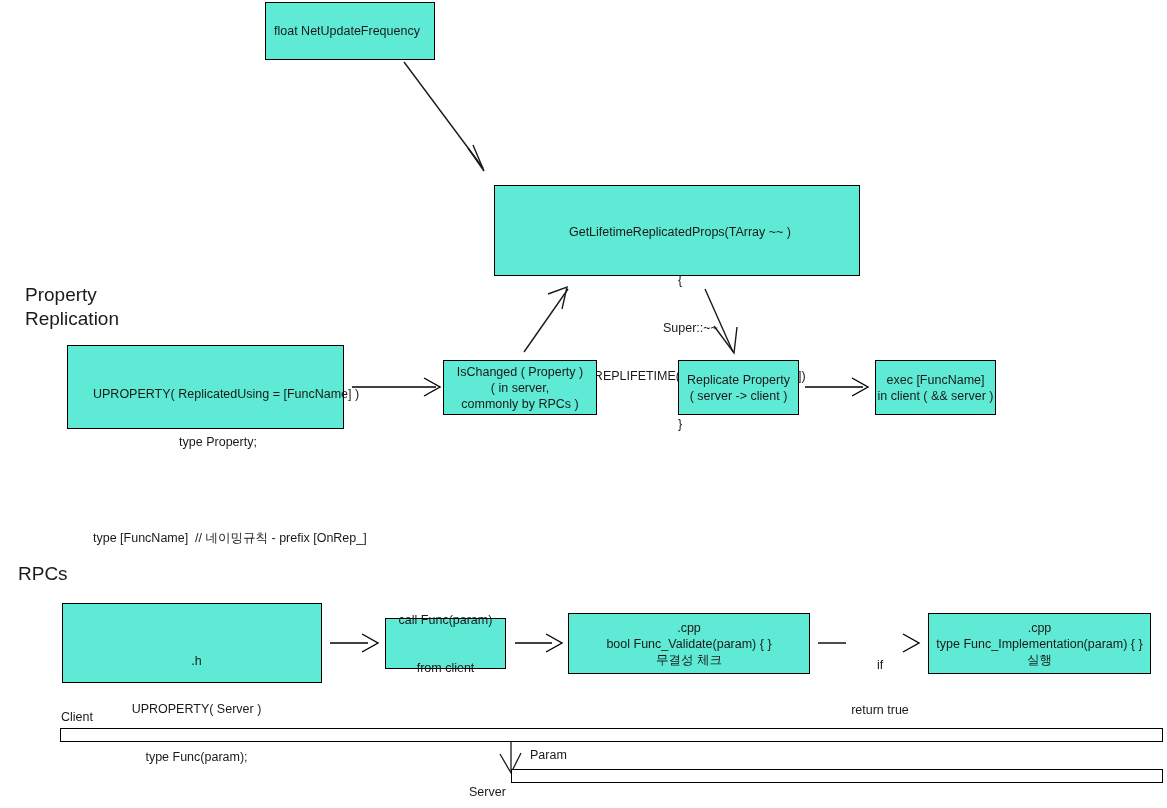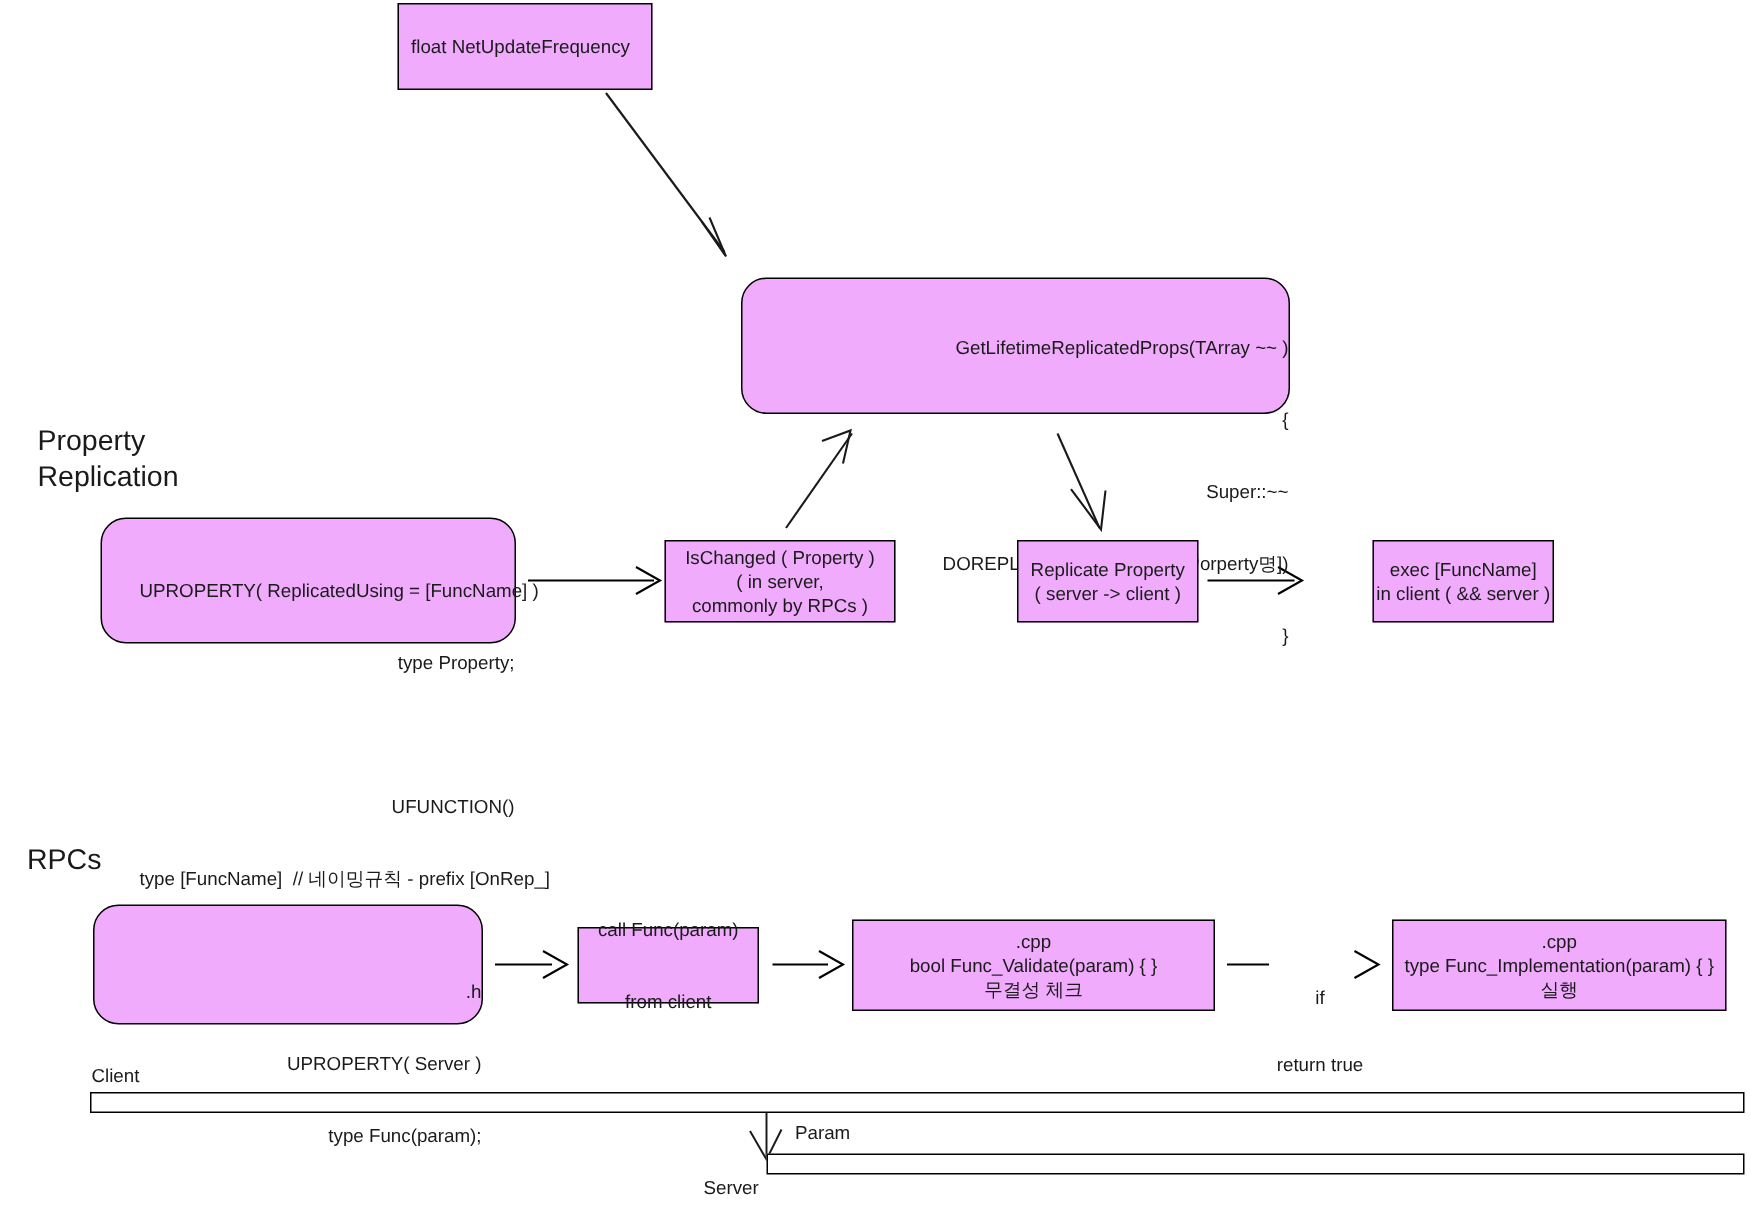--- a/index.html
+++ b/index.html
@@ -15,44 +15,43 @@
     position: relative;
     width: 1167px;
     height: 808px;
     overflow: hidden;
     background: #ffffff;
   }
   .node {
     position: absolute;
     box-sizing: border-box;
     border: 1px solid #000000;
-    background: #f0abfc;
+    background: #5eead4;
     font-size: 12.5px;
     line-height: 16px;
     color: #1a1a1a;
     white-space: pre;
   }
   .node.center {
     display: flex;
     flex-direction: column;
     align-items: center;
     justify-content: center;
     text-align: center;
   }
   .node.left {
     display: flex;
     flex-direction: column;
     justify-content: center;
     text-align: left;
     padding-left: 8px;
   }
   .node.topleft {
-    text-align: right;
+    text-align: center;
     padding: 6px 0 0 6px;
-    border-radius: 17px;
   }
   .section-title {
     position: absolute;
     font-size: 19px;
     line-height: 24px;
     color: #1a1a1a;
     white-space: pre;
   }
   .plain-label {
     position: absolute;
@@ -145,36 +144,35 @@
     <span class="code-line">{</span>
     <span class="code-line">      Super::~~</span>
     <span class="code-line">      DOREPLIFETIME([class명], [Porperty명])</span>
     <span class="code-line">}</span>
   </div>
 
   <div class="node topleft" style="left:67px; top:345px; width:277px; height:84px; padding-top:8px; padding-left:25px;">
     <span class="code-line">UPROPERTY( ReplicatedUsing = [FuncName] )</span>
     <span class="code-line">type Property;</span>
     <span class="code-line">&nbsp;</span>
-    <span class="code-line">UFUNCTION()</span>
     <span class="code-line">type [FuncName]  // 네이밍규칙 - prefix [OnRep_]</span>
   </div>
 
   <div class="node center" style="left:443px; top:360px; width:154px; height:55px;">
     <span class="code-line">IsChanged ( Property )</span>
     <span class="code-line">( in server,</span>
     <span class="code-line">commonly by RPCs )</span>
   </div>
 
   <div class="node center" style="left:678px; top:360px; width:121px; height:55px;">
     <span class="code-line">Replicate Property</span>
     <span class="code-line">( server -&gt; client )</span>
   </div>
 
-  <div class="node center" style="left:875px; top:360px; width:121px; height:55px;margin-left:40px;">
+  <div class="node center" style="left:875px; top:360px; width:121px; height:55px;">
     <span class="code-line">exec [FuncName]</span>
     <span class="code-line">in client ( &amp;&amp; server )</span>
   </div>
 
   <div class="node topleft" style="left:62px; top:603px; width:260px; height:80px; padding-top:17px; padding-left:9px;">
     <span class="code-line">.h</span>
     <span class="code-line">UPROPERTY( Server )</span>
     <span class="code-line">type Func(param);</span>
   </div>
 

